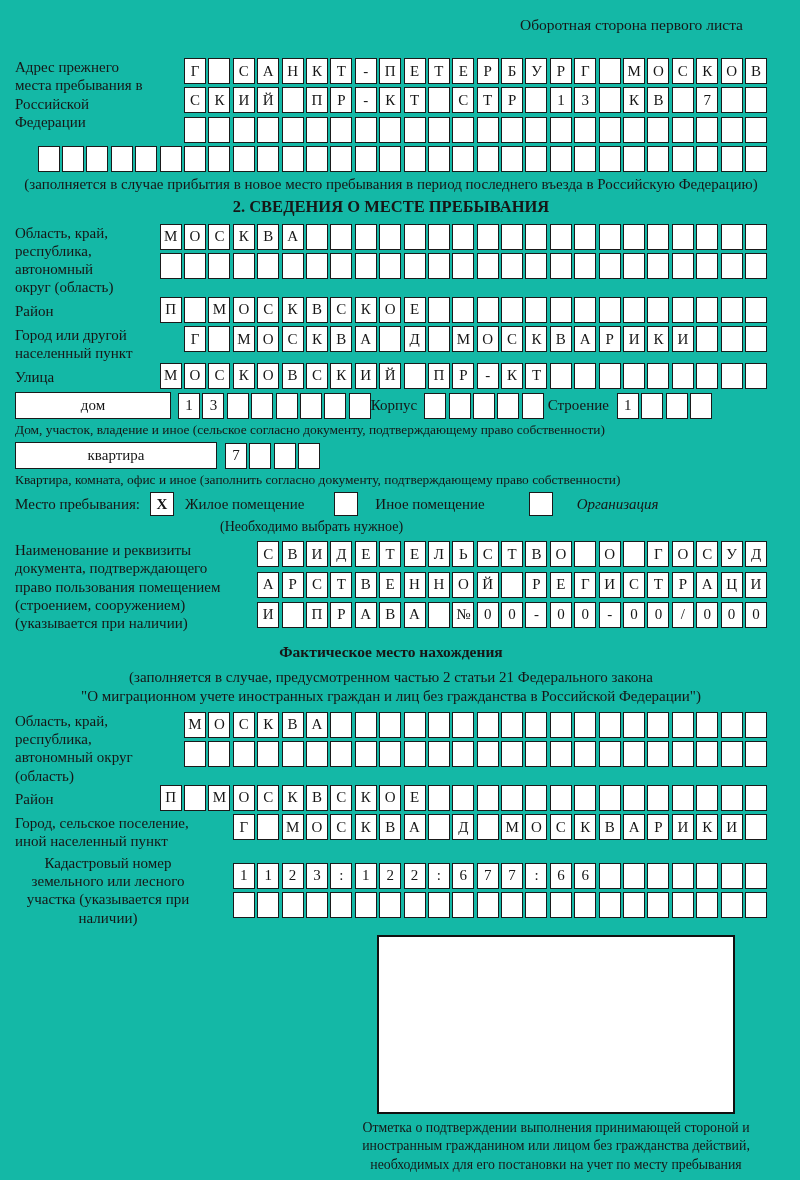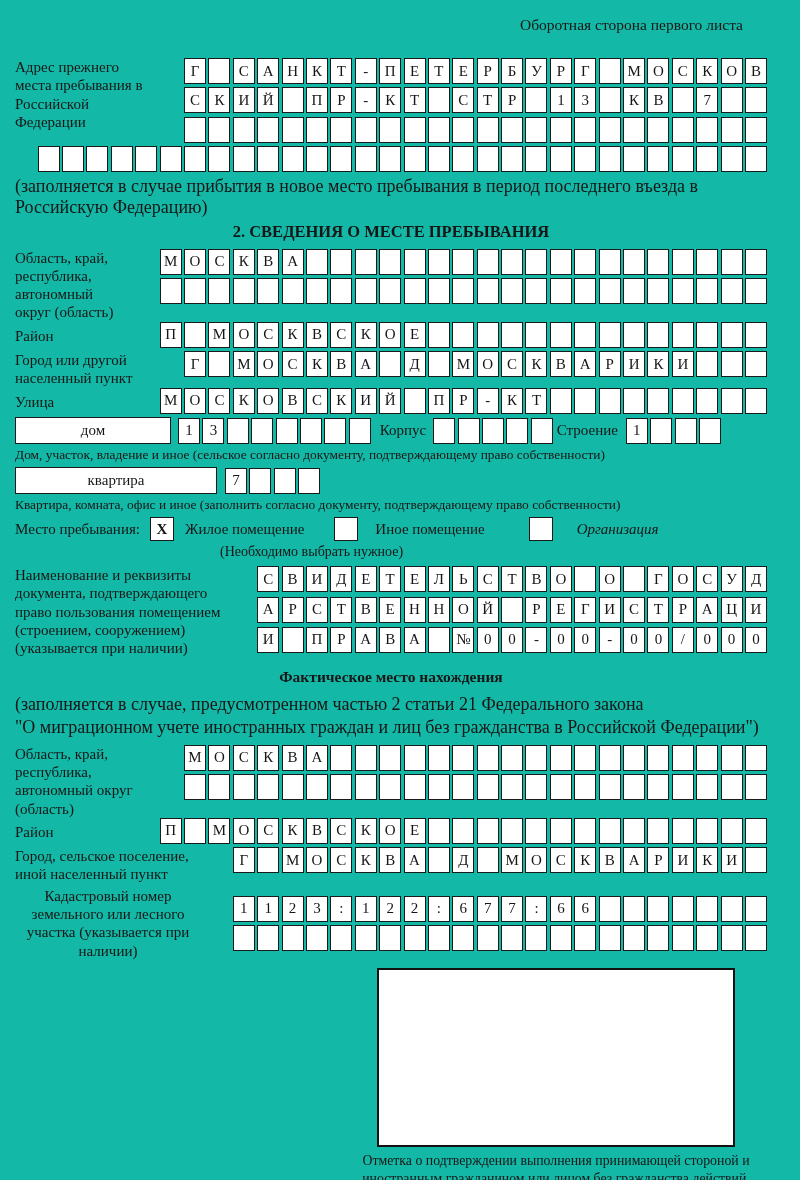--- a/index.html
+++ b/index.html
@@ -24,21 +24,21 @@
   .gridcol{margin-left:auto;}
   .grid{display:flex;gap:2.4px;margin-bottom:3.4px;}
   .cell{
     width:22px;height:26px;
     border:1.6px solid #1a1a1a;
     box-sizing:border-box;
     display:inline-flex;align-items:center;justify-content:center;
     font-size:15px;line-height:1;
     flex:none;background:#fff;
   }
-  .caption{font-size:18px;text-align:left;margin:1px 0 3px 0;}
+  .caption{font-size:15px;text-align:center;margin:1px 0 3px 0;}
   .caption-left{font-size:13.4px;margin:1px 0 4px 0;}
   .sec-title{font-size:16.5px;font-weight:700;text-align:center;margin:4px 0 7px 0;}
   .sub-title{font-size:15.5px;font-weight:700;text-align:center;margin:10px 0 8px 0;}
   .named-box{
     height:27px;border:1.6px solid #1a1a1a;box-sizing:border-box;
     display:flex;align-items:center;justify-content:center;
     font-size:15px;flex:none;background:#fff;
   }
   .inline-row{display:flex;align-items:center;margin-bottom:3px;}
   .checkbox{
@@ -341,21 +341,21 @@
     <div class="grid" style="margin:0 0 0 7px;">
         <span class="cell">1</span>
         <span class="cell">3</span>
         <span class="cell"></span>
         <span class="cell"></span>
         <span class="cell"></span>
         <span class="cell"></span>
         <span class="cell"></span>
         <span class="cell"></span>
       </div>
-    <span class="label" style="margin-left:9px;">Корпус</span>
+    <span class="label" style="">Корпус</span>
     <div class="grid" style="margin:0 0 0 7px;">
         <span class="cell"></span>
         <span class="cell"></span>
         <span class="cell"></span>
         <span class="cell"></span>
         <span class="cell"></span>
       </div>
     <span class="label" style="margin-left:4px;">Строение</span>
     <div class="grid" style="margin:0 0 0 8px;">
         <span class="cell">1</span>

